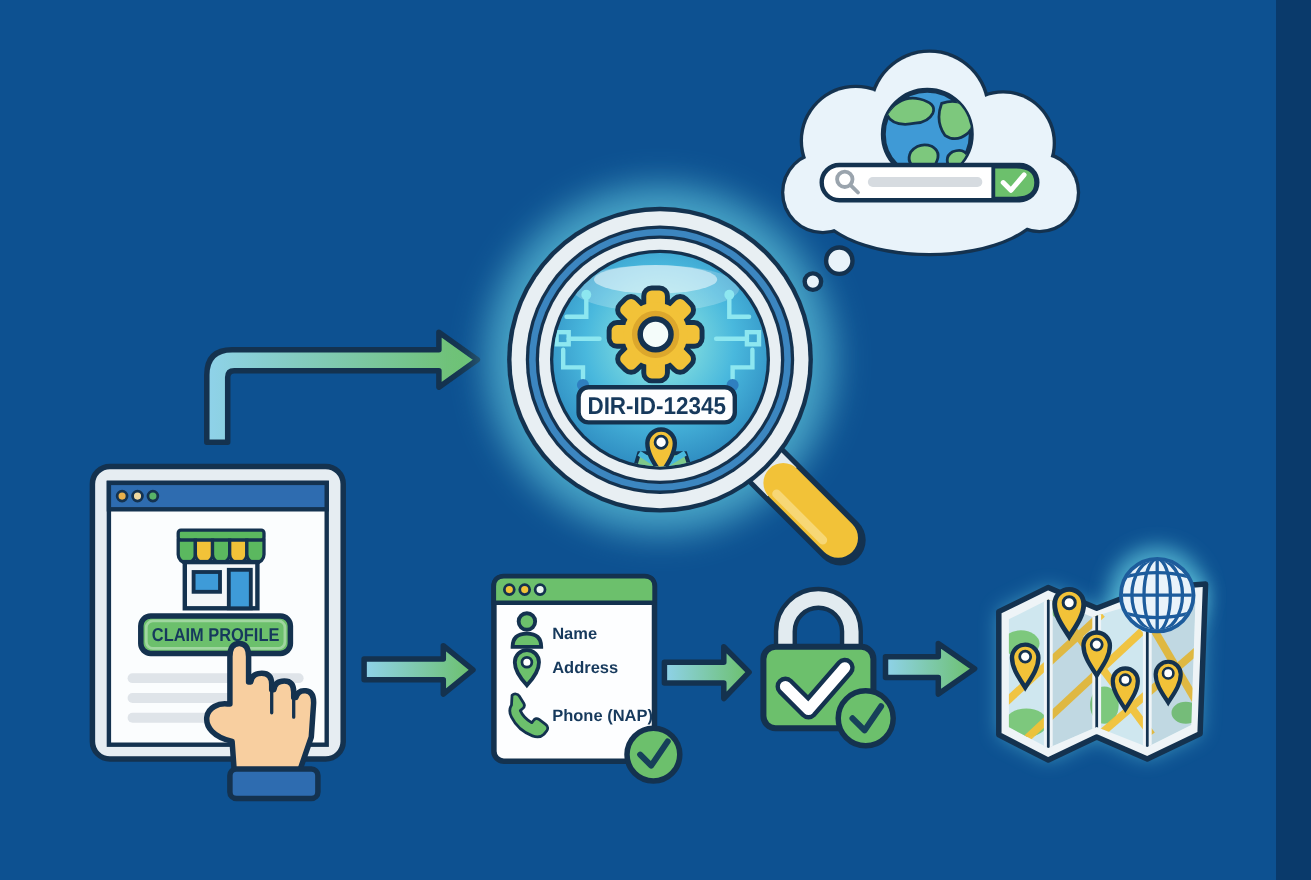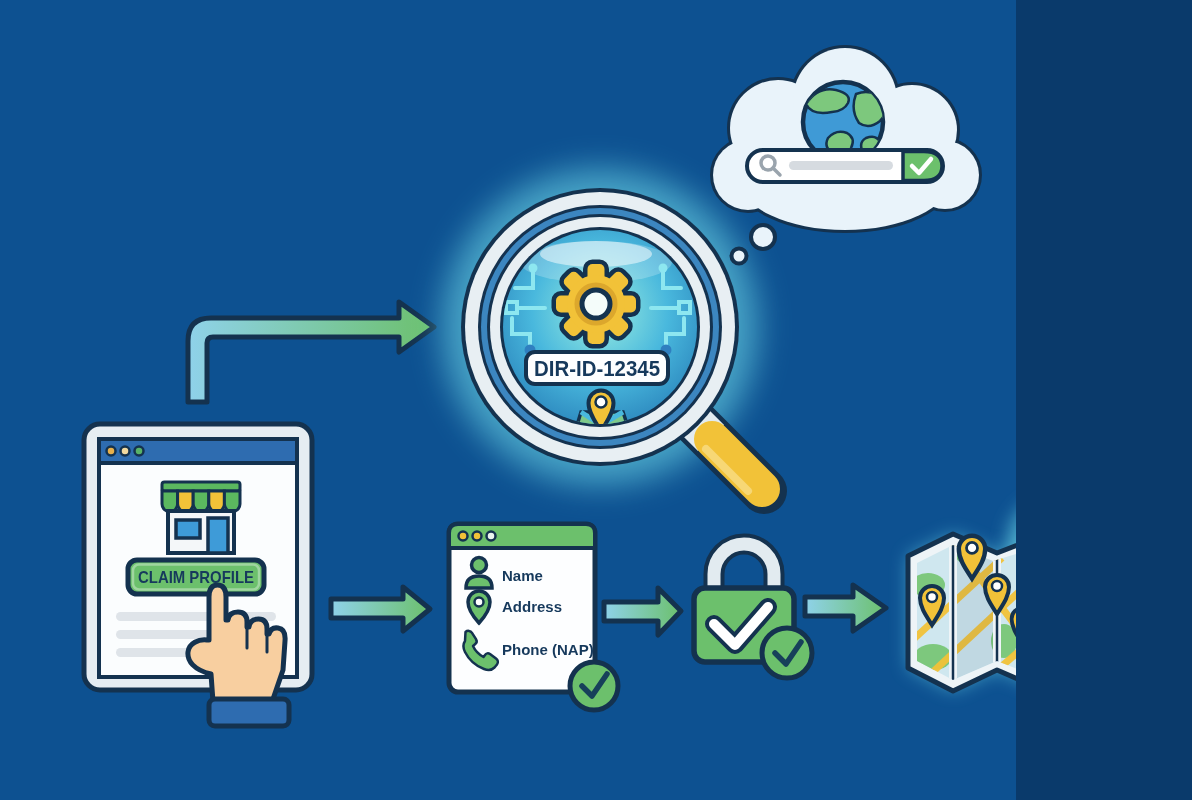--- a/index.html
+++ b/index.html
@@ -1,21 +1,21 @@
 <!DOCTYPE html>
 <html style="--bg: #0d5191; --outline: #14324f; --green: #6cc06c; --yellow: #f2c238; --cyan: #8de7f0; --blue: #2e6cb0; --ink: #16395c; --light: #e9f3fa; --skin: #f8cfa0; --silver: #e2ebf0; --frame: #e6edf2; --winblue: #3e9bd8;"><head>
 <meta charset="utf-8">
 <style>
   :root{
     --bg:#0d5191; --outline:#14324f; --green:#6cc06c; --yellow:#f2c238;
     --cyan:#8de7f0; --blue:#2e6cb0; --ink:#16395c; --light:#e9f3fa;
     --skin:#f8cfa0; --silver:#e2ebf0; --frame:#e6edf2; --winblue:#3e9bd8;
   }
   html,body{margin:0;padding:0;background:#0a3a6b;}
-  .stage{position:relative;width:1016px;height:800px;overflow:hidden;background:var(--bg);}
+  .stage{position:relative;width:1160px;height:800px;overflow:hidden;background:var(--bg);}
   svg{position:absolute;left:0;top:0;display:block;}
   text{font-family:"Liberation Sans","DejaVu Sans",sans-serif;font-weight:bold;fill:var(--ink);}
 </style>
 </head>
 <body>
 
 <div class="stage">
 <svg width="1192" height="800" viewBox="0 0 1192 800">
   <defs>
     <radialGradient id="lensGrad" cx="0.5" cy="0.42" r="0.78">

